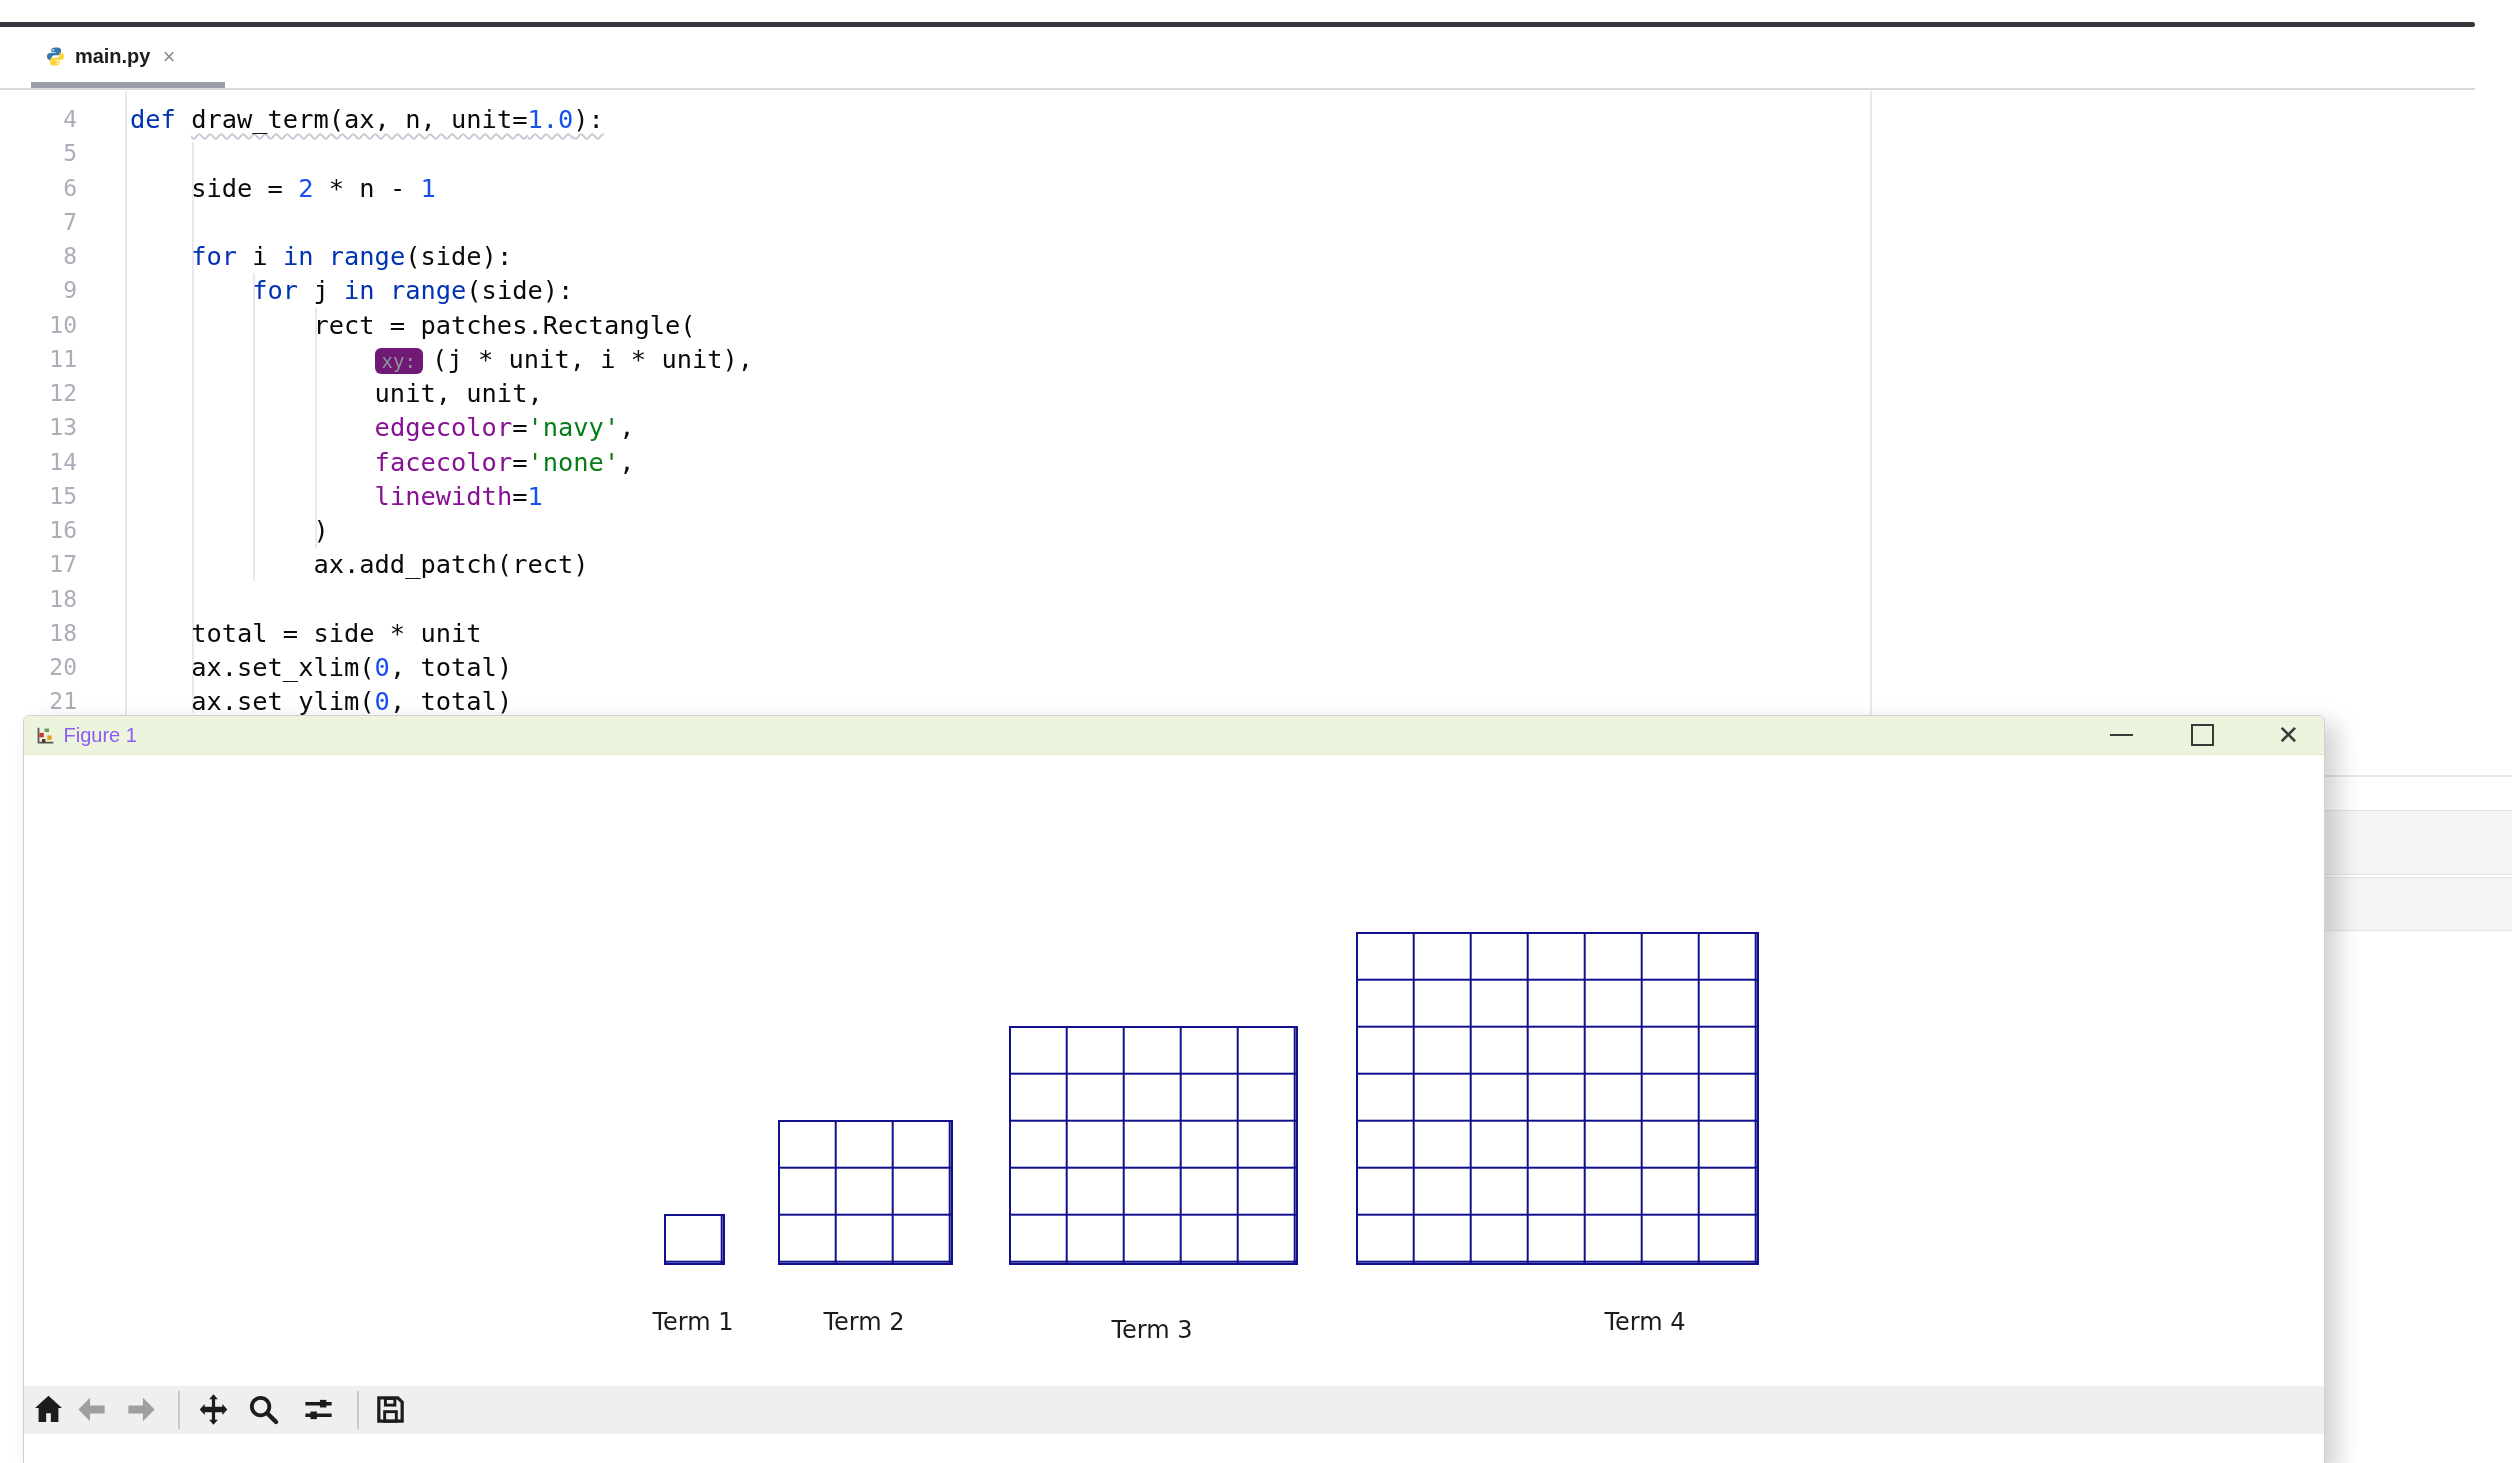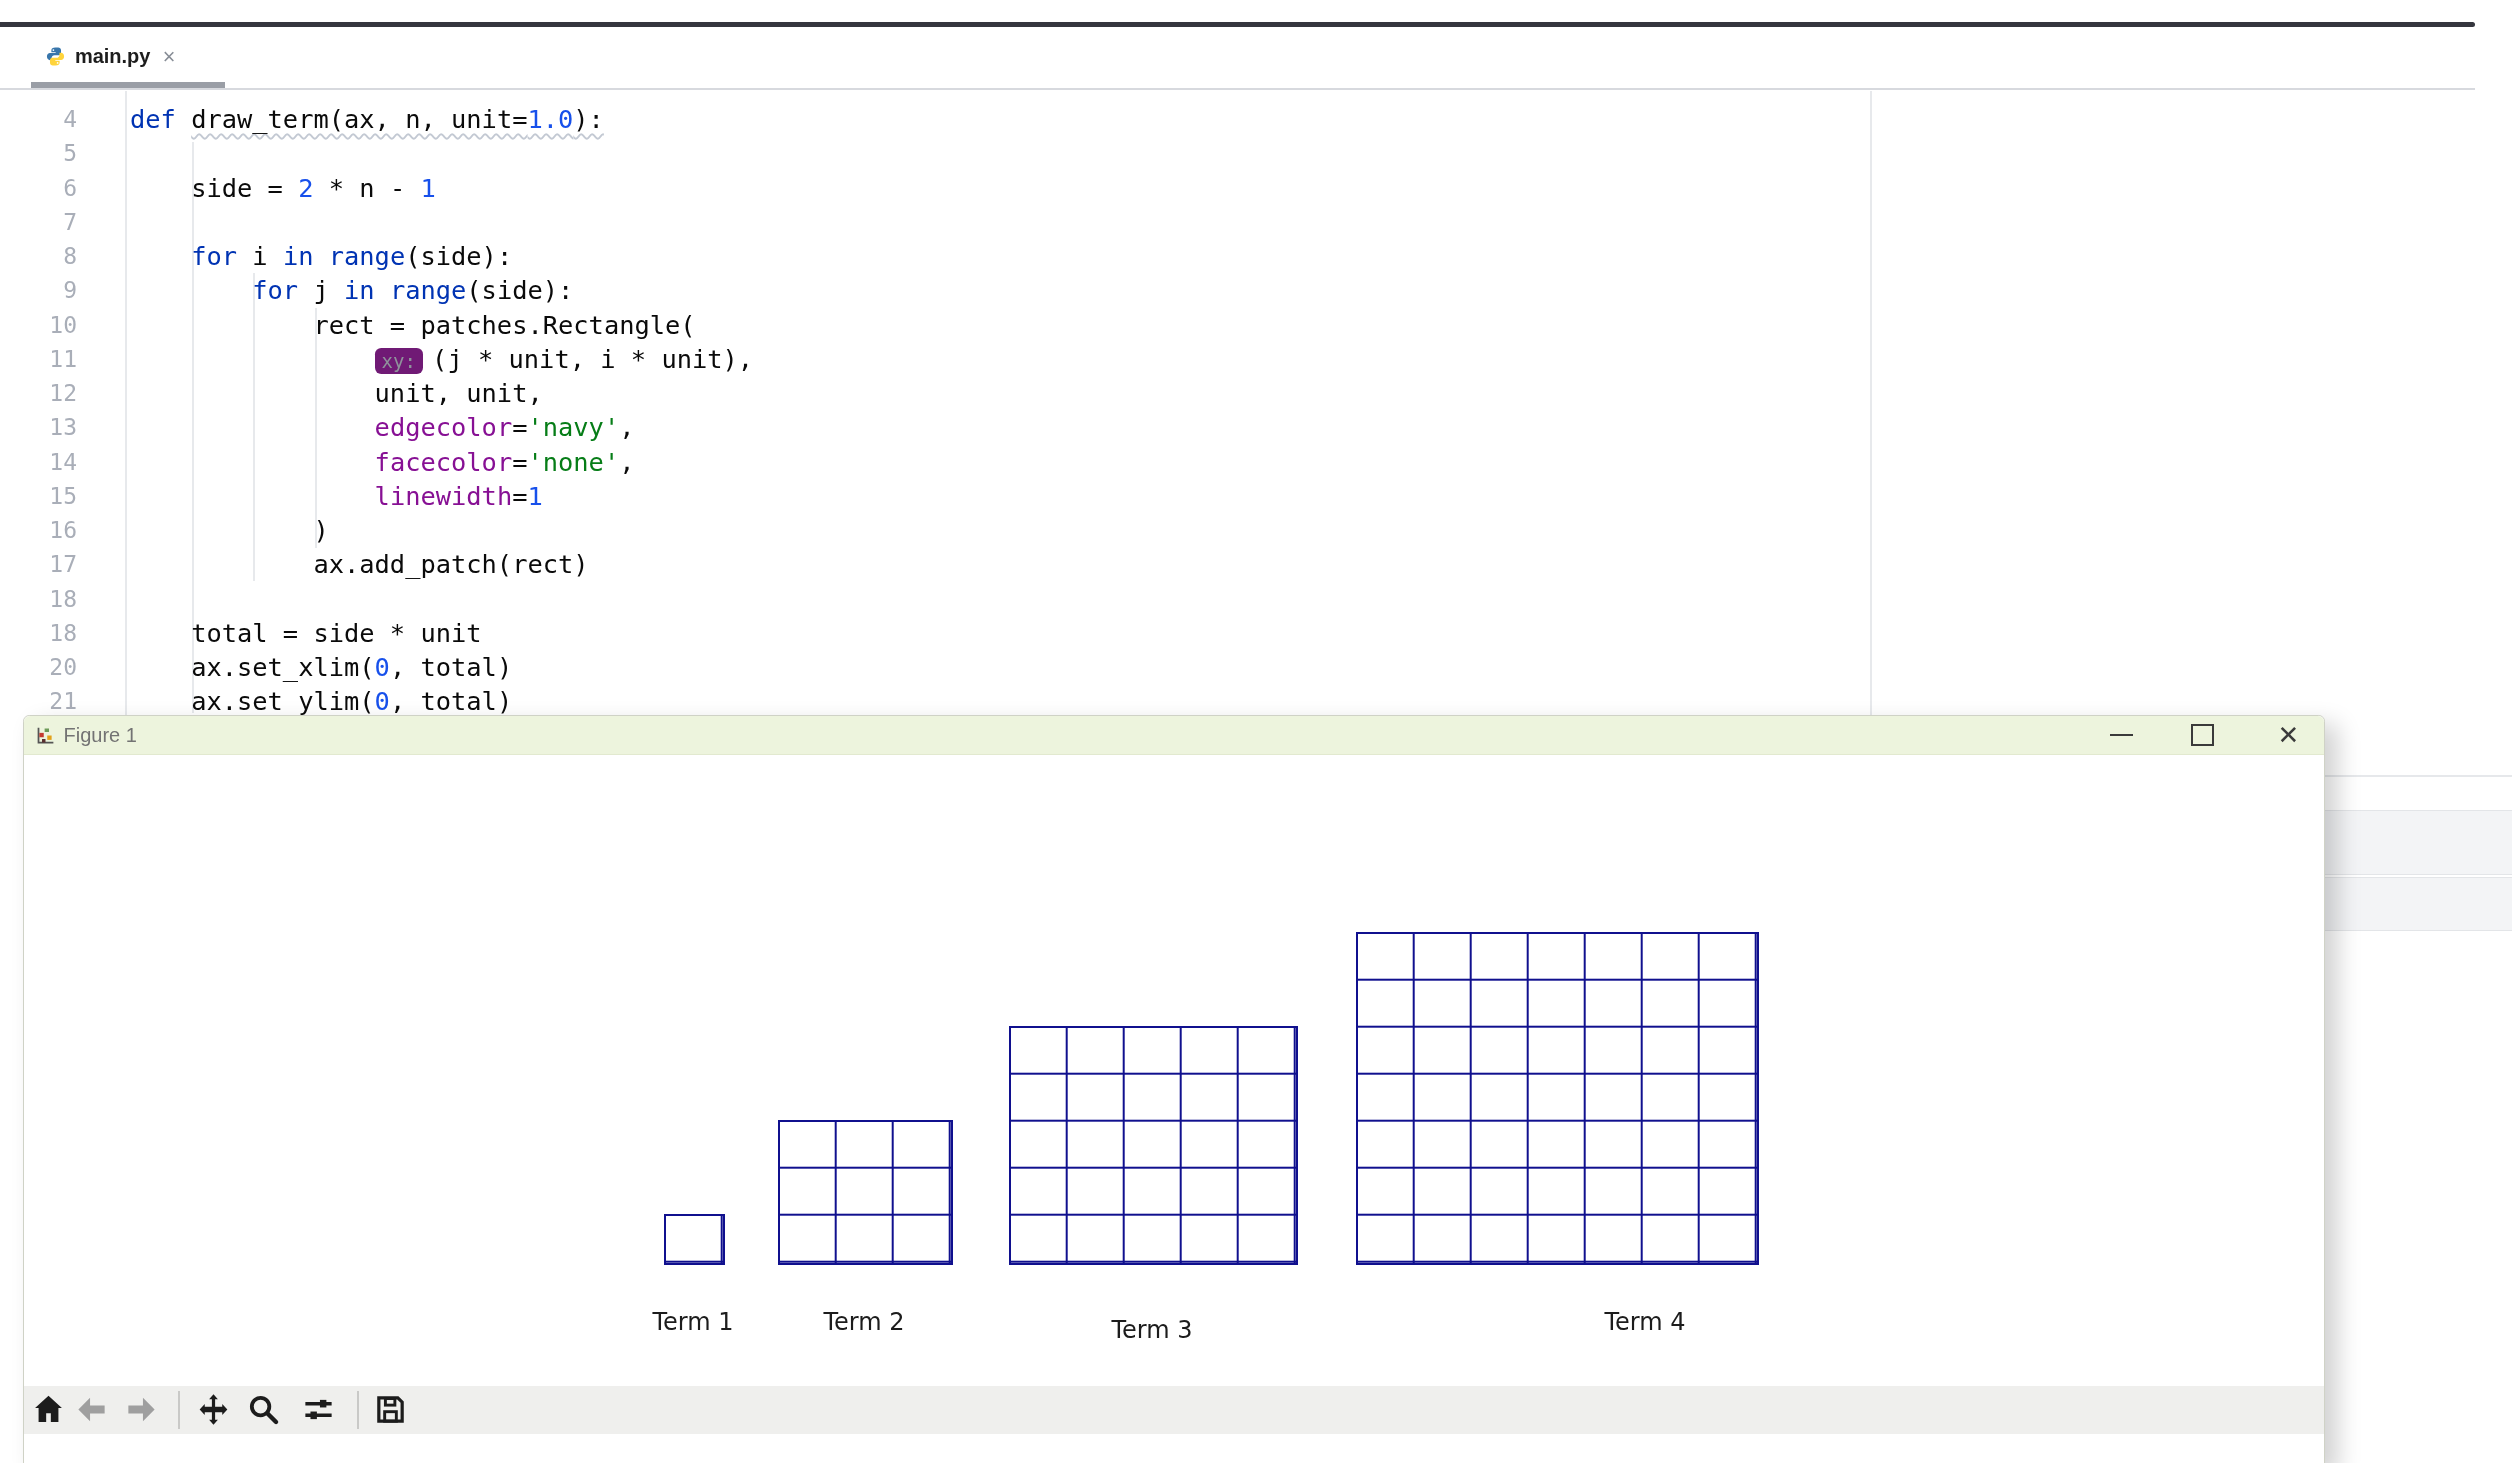--- a/index.html
+++ b/index.html
@@ -41,21 +41,21 @@
   .rpanel-line{position:absolute;left:0;width:189px;height:1.5px;background:#e6e8eb;}
   .rpanel-block{position:absolute;left:0;width:189px;background:#f3f4f6;
                 border-top:0.8px solid #e3e5e8;border-bottom:0.8px solid #e3e5e8;}
 
   
   .figwin{left:23px;top:715px;width:2300px;height:749px;background:#fff;
           border:0.8px solid #cfd2c6;border-radius:6.2px 6.2px 0 0;
           box-shadow:12.3px 9.2px 23px rgba(0,0,0,.18);}
   .figbar{position:absolute;left:0;top:0;width:100%;height:38px;background:var(--figbar);
           border-radius:6.2px 6.2px 0 0;border-bottom:0.8px solid #e2e9cf;display:flex;align-items:center;}
-  .figtitle{font-size:20px;color:#737373;margin-left:7.7px;}
+  .figtitle{font-size:20px;color:#8b5cf6;margin-left:7.7px;}
   .winbtn{position:absolute;top:0;width:49px;height:38px;display:flex;align-items:center;justify-content:center;}
   .glyph-min{width:23px;height:2.3px;background:#3a3a3a;}
   .glyph-max{width:18.5px;height:18.5px;border:2.3px solid #3a3a3a;}
   .glyph-close{font-size:26px;color:#3a3a3a;line-height:1;}
 
   .grid{position:absolute;border:2.3px solid var(--navy);background-color:#fff;
         background-position:-2.3px -2.3px;}
   .term-label{position:absolute;transform:translateX(-50%);
               font-family:"DejaVu Sans",sans-serif;font-size:24px;color:#1c1c1c;white-space:nowrap;}
 

